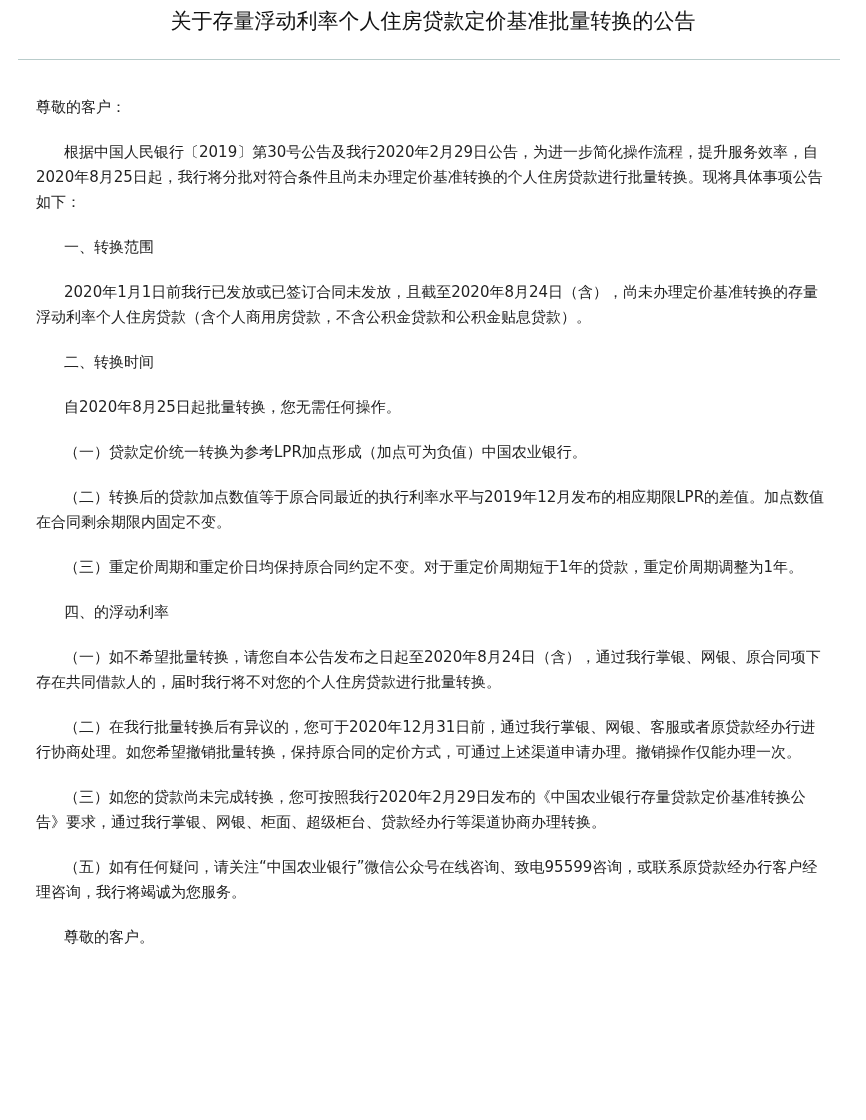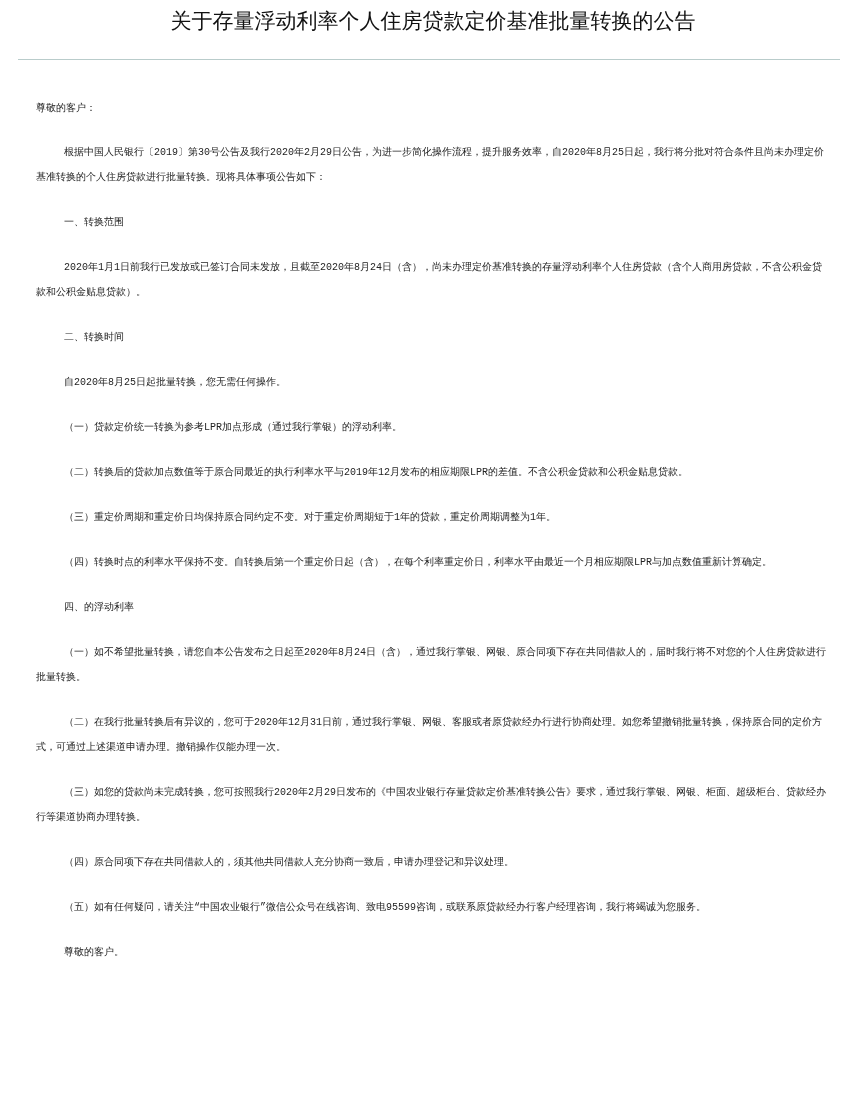--- a/index.html
+++ b/index.html
@@ -33,59 +33,56 @@
       width: 822px;
       height: 0;
       border-top: 1px solid #b9cccb;
     }
     .content {
       position: absolute;
       left: 36px;
       top: 95px;
       width: 790px;
       font-family: "DejaVu Sans", "Liberation Sans", sans-serif;
-      font-size: 10px;
+      font-size: 15px;
       color: #222222;
     }
     .p {
       margin: 0;
       line-height: 25px;
       word-break: break-all;
     }
     .indent {
       text-indent: 28px;
     }
     .gap {
       margin-top: 20px;
-      font-family: Liberation Mono, monospace;
     }
   </style>
 </head>
 <body>
 
 <div class="title">关于存量浮动利率个人住房贷款定价基准批量转换的公告</div>
 <div class="divider"></div>
 
 <div class="content">
   <p class="p">尊敬的客户：</p>
 
   <p class="p indent gap">根据中国人民银行〔2019〕第30号公告及我行2020年2月29日公告，为进一步简化操作流程，提升服务效率，自2020年8月25日起，我行将分批对符合条件且尚未办理定价基准转换的个人住房贷款进行批量转换。现将具体事项公告如下：</p>
 
   <p class="p indent gap">一、转换范围</p>
   <p class="p indent gap">2020年1月1日前我行已发放或已签订合同未发放，且截至2020年8月24日（含），尚未办理定价基准转换的存量浮动利率个人住房贷款（含个人商用房贷款，不含公积金贷款和公积金贴息贷款）。</p>
 
   <p class="p indent gap">二、转换时间</p>
   <p class="p indent gap">自2020年8月25日起批量转换，您无需任何操作。</p>
 
-  <p class="p indent gap">（一）贷款定价统一转换为参考LPR加点形成（通过我行掌银）的浮动利率。</p>
-  <p class="p indent gap">（二）转换后的贷款加点数值等于原合同最近的执行利率水平与2019年12月发布的相应期限LPR的差值。不含公积金贷款和公积金贴息贷款。</p>
+  <p class="p indent gap">（一）贷款定价统一转换为参考LPR加点形成（加点可为负值）中国农业银行。</p>
+  <p class="p indent gap">（二）转换后的贷款加点数值等于原合同最近的执行利率水平与2019年12月发布的相应期限LPR的差值。加点数值在合同剩余期限内固定不变。</p>
   <p class="p indent gap">（三）重定价周期和重定价日均保持原合同约定不变。对于重定价周期短于1年的贷款，重定价周期调整为1年。</p>
-  <p class="p indent gap">（四）转换时点的利率水平保持不变。自转换后第一个重定价日起（含），在每个利率重定价日，利率水平由最近一个月相应期限LPR与加点数值重新计算确定。</p>
 
   <p class="p indent gap">四、的浮动利率</p>
   <p class="p indent gap">（一）如不希望批量转换，请您自本公告发布之日起至2020年8月24日（含），通过我行掌银、网银、原合同项下存在共同借款人的，届时我行将不对您的个人住房贷款进行批量转换。</p>
   <p class="p indent gap">（二）在我行批量转换后有异议的，您可于2020年12月31日前，通过我行掌银、网银、客服或者原贷款经办行进行协商处理。如您希望撤销批量转换，保持原合同的定价方式，可通过上述渠道申请办理。撤销操作仅能办理一次。</p>
   <p class="p indent gap">（三）如您的贷款尚未完成转换，您可按照我行2020年2月29日发布的《中国农业银行存量贷款定价基准转换公告》要求，通过我行掌银、网银、柜面、超级柜台、贷款经办行等渠道协商办理转换。</p>
-  <p class="p indent gap">（四）原合同项下存在共同借款人的，须其他共同借款人充分协商一致后，申请办理登记和异议处理。</p>
   <p class="p indent gap">（五）如有任何疑问，请关注“中国农业银行”微信公众号在线咨询、致电95599咨询，或联系原贷款经办行客户经理咨询，我行将竭诚为您服务。</p>
 
   <p class="p indent gap">尊敬的客户。</p>
 </div>
 
 </body></html>

